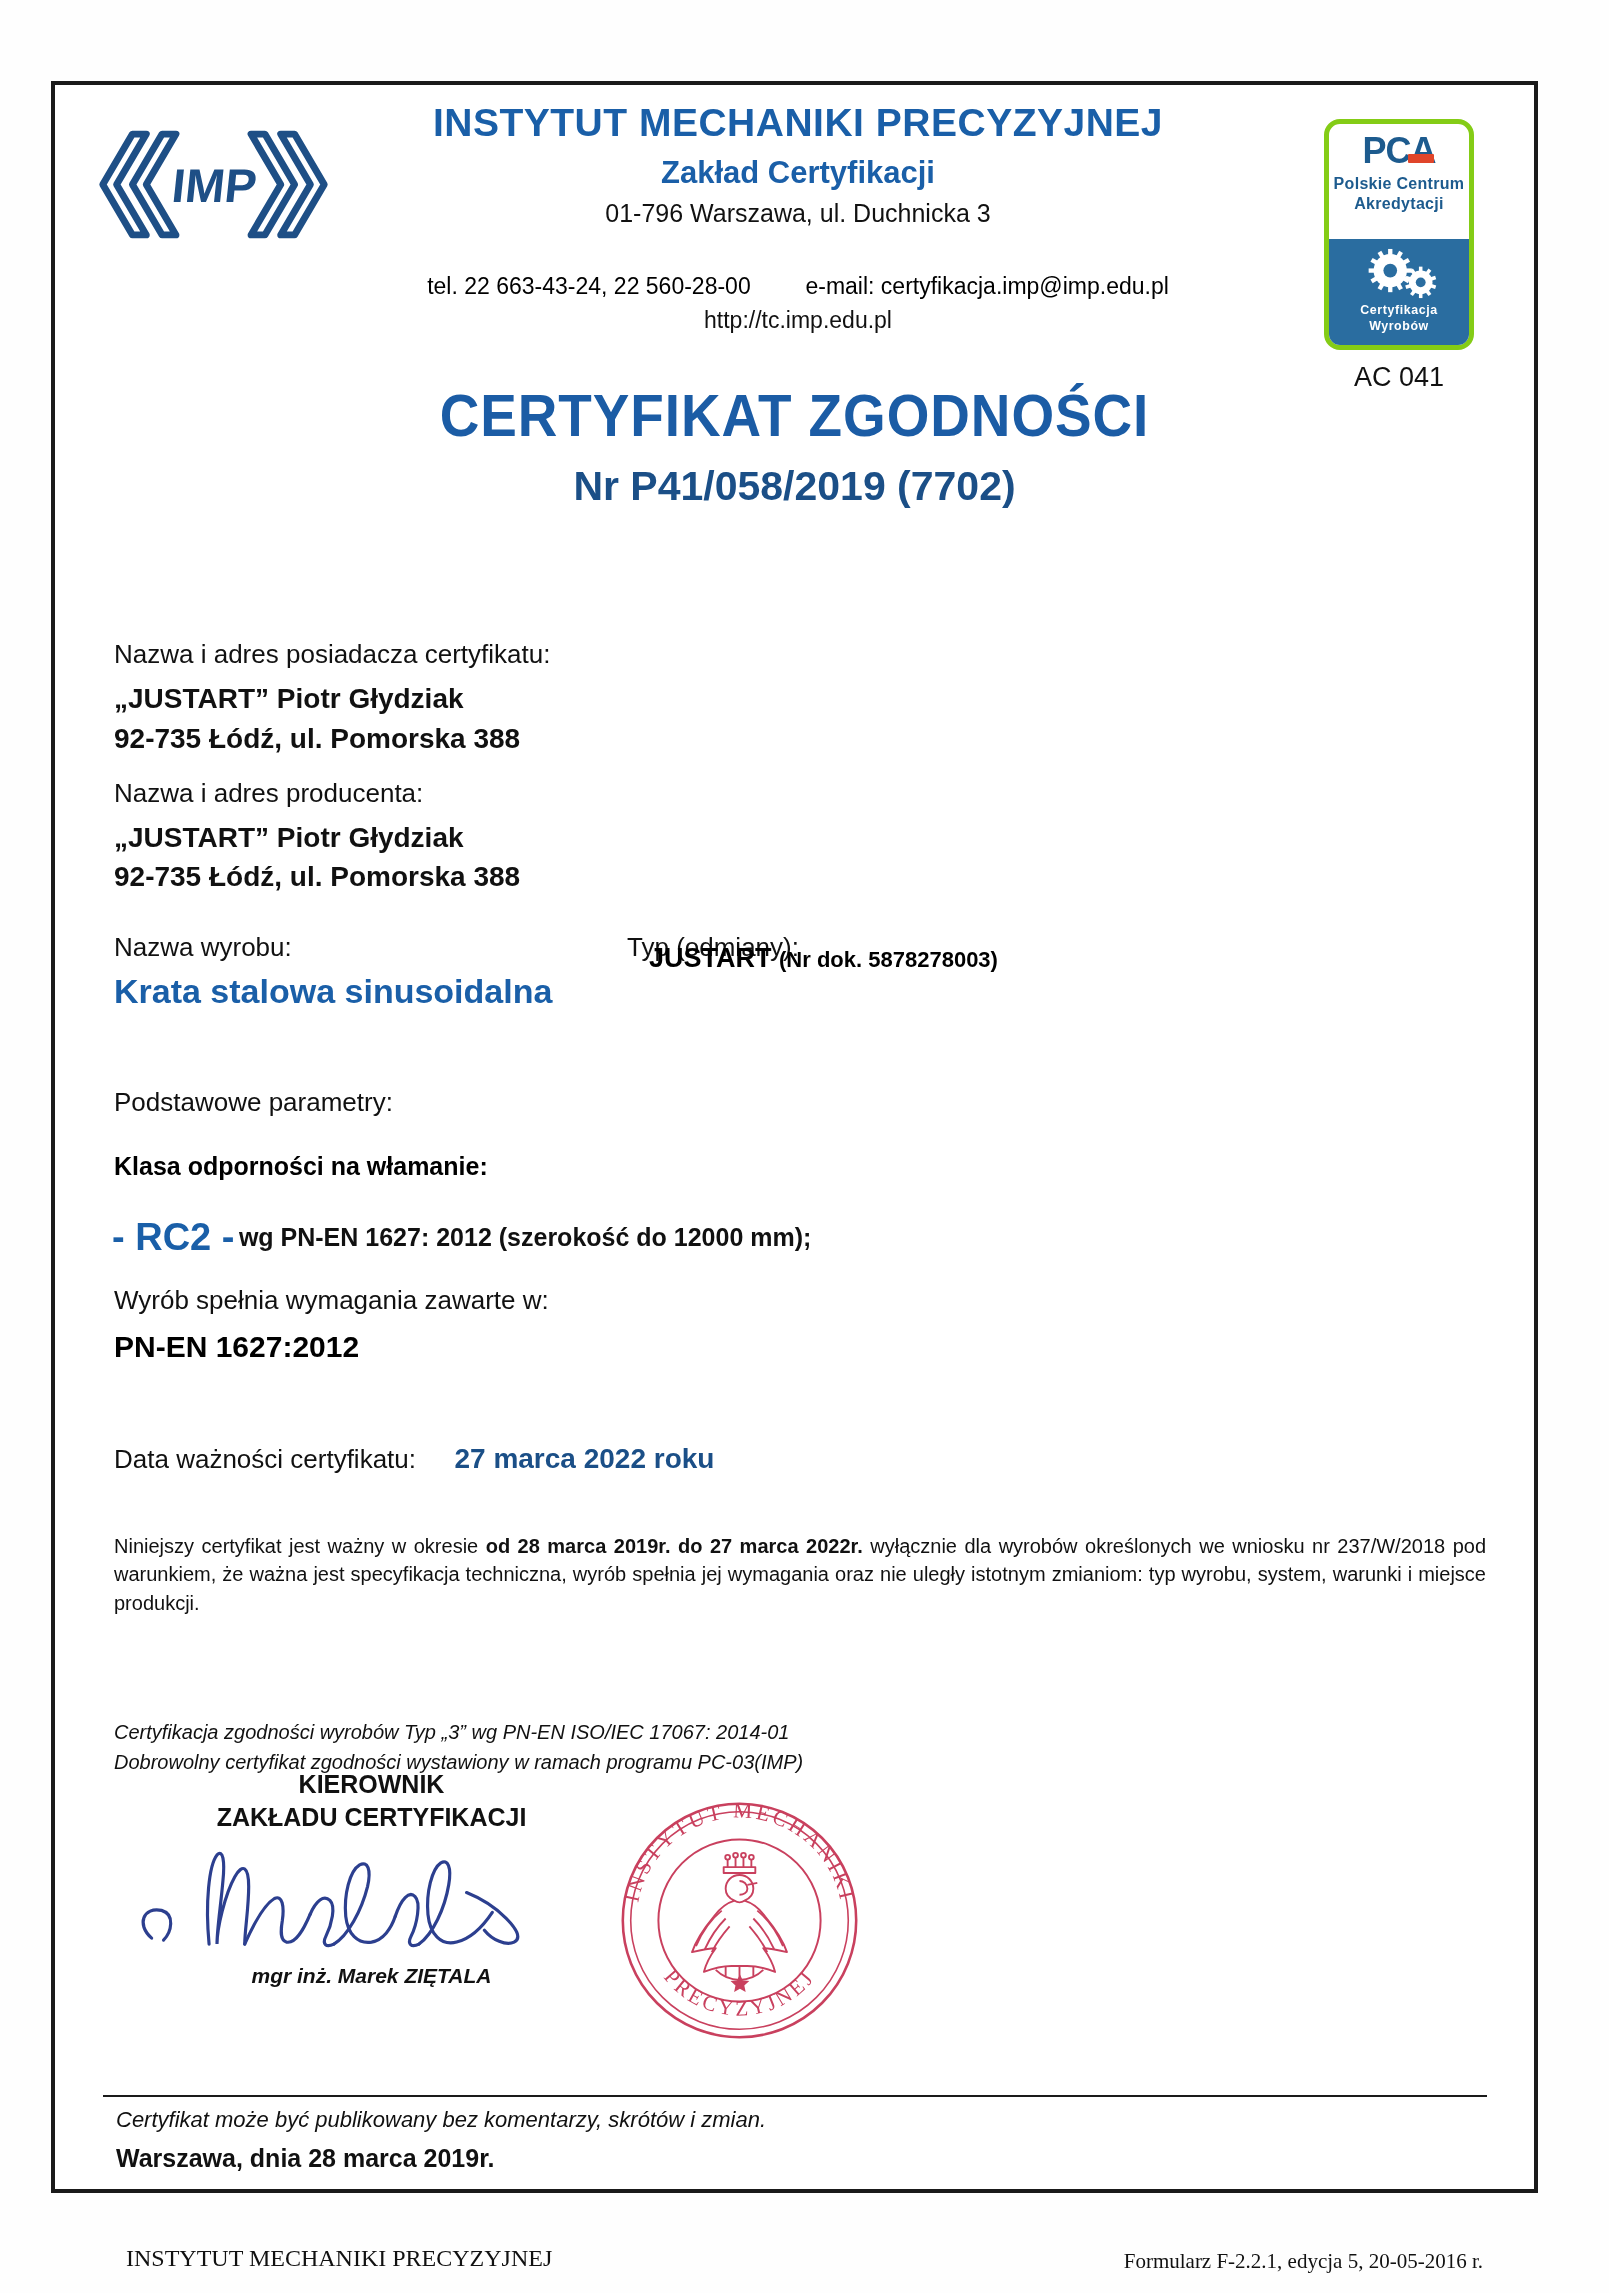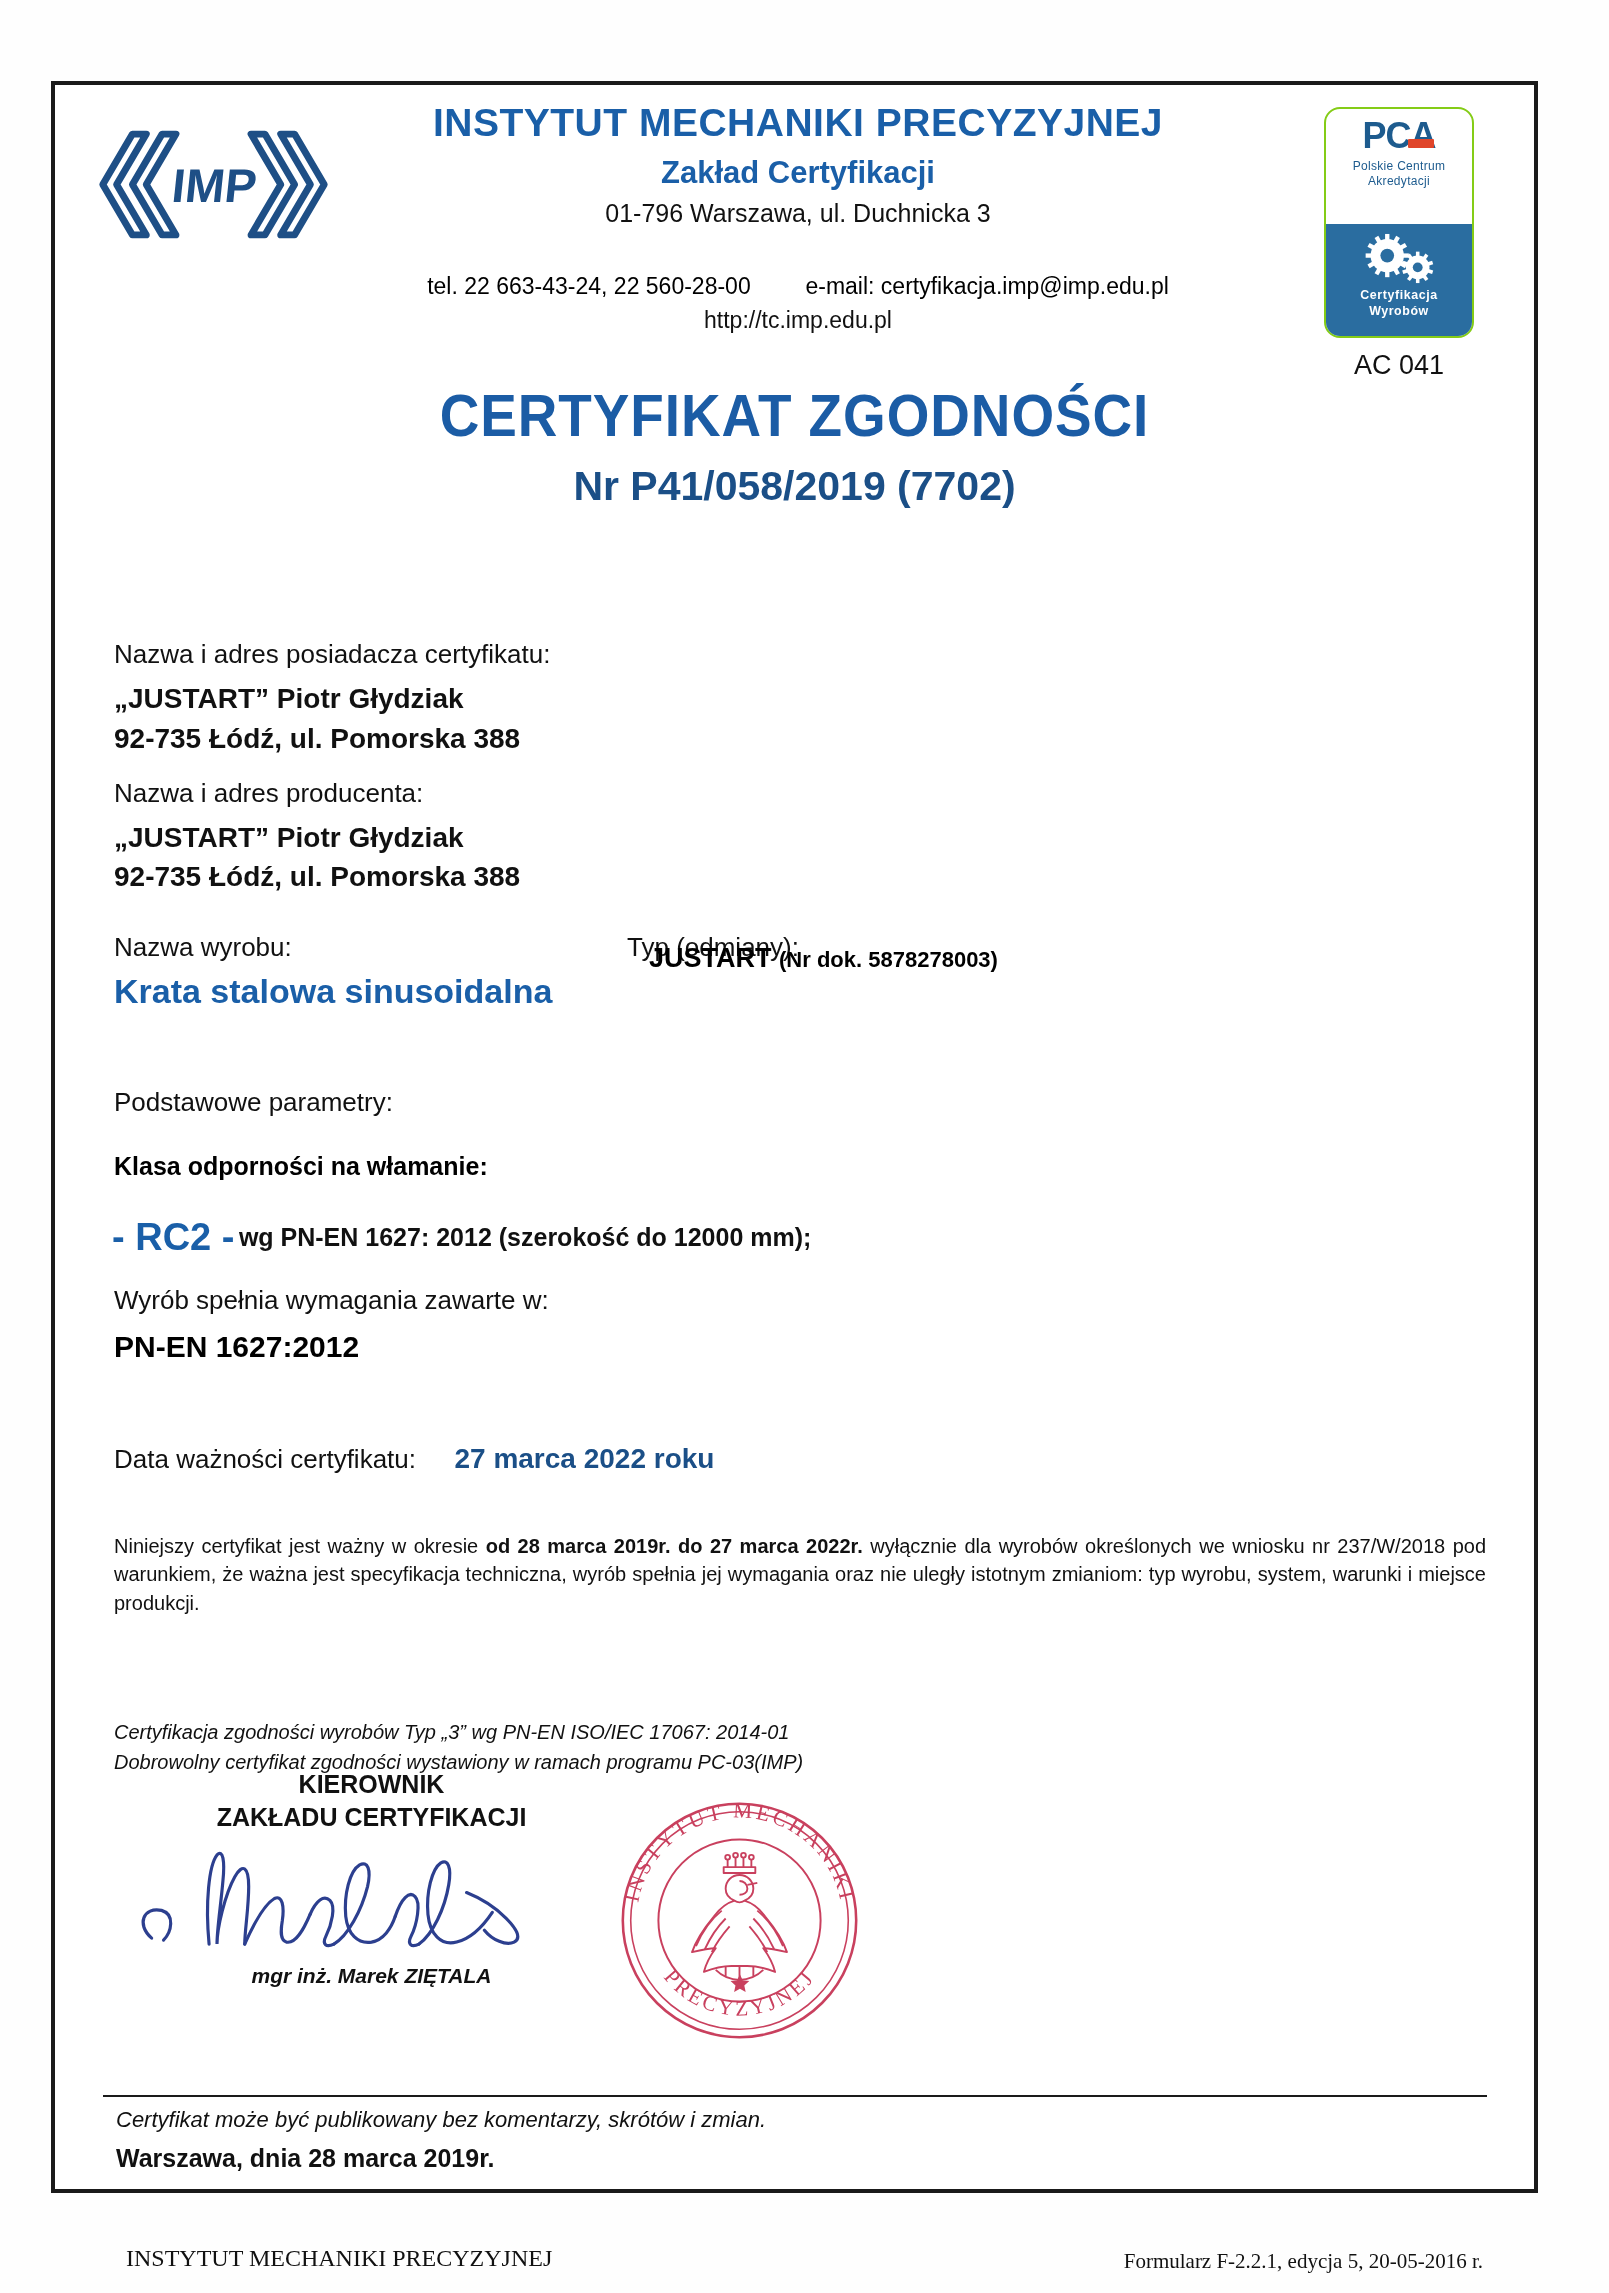--- a/index.html
+++ b/index.html
@@ -100,22 +100,22 @@
   .pca-wrap {
     position: absolute;
     right: 36px;
     top: 22px;
     width: 198px;
     text-align: center;
   }
   .pca-box {
     width: 150px;
     height: 231px;
-    margin: 0 auto;
-    border: 2px solid #84cc16;
+    margin: 12px auto;
+    border: 5px solid #84cc16;
     border-radius: 16px;
     box-sizing: border-box;
     overflow: hidden;
     background: #fff;
   }
   .pca-top {
     height: 115px;
     padding-top: 9px;
     box-sizing: border-box;
   }
@@ -131,22 +131,22 @@
   .pca-a-accent {
     position: absolute;
     right: 2px;
     bottom: 6px;
     width: 26px;
     height: 9px;
     background: #e0452a;
     border-radius: 1px;
   }
   .pca-sub {
-    font-size: 12px;
-    font-weight: normal;
+    font-size: 16px;
+    font-weight: bold;
     color: #1d5b8e;
     letter-spacing: 0.3px;
     line-height: 1.25;
     margin-top: 5px;
   }
   .pca-bottom {
     height: 113px;
     background: #2a6da0;
     color: #ffffff;
     padding-top: 8px;

